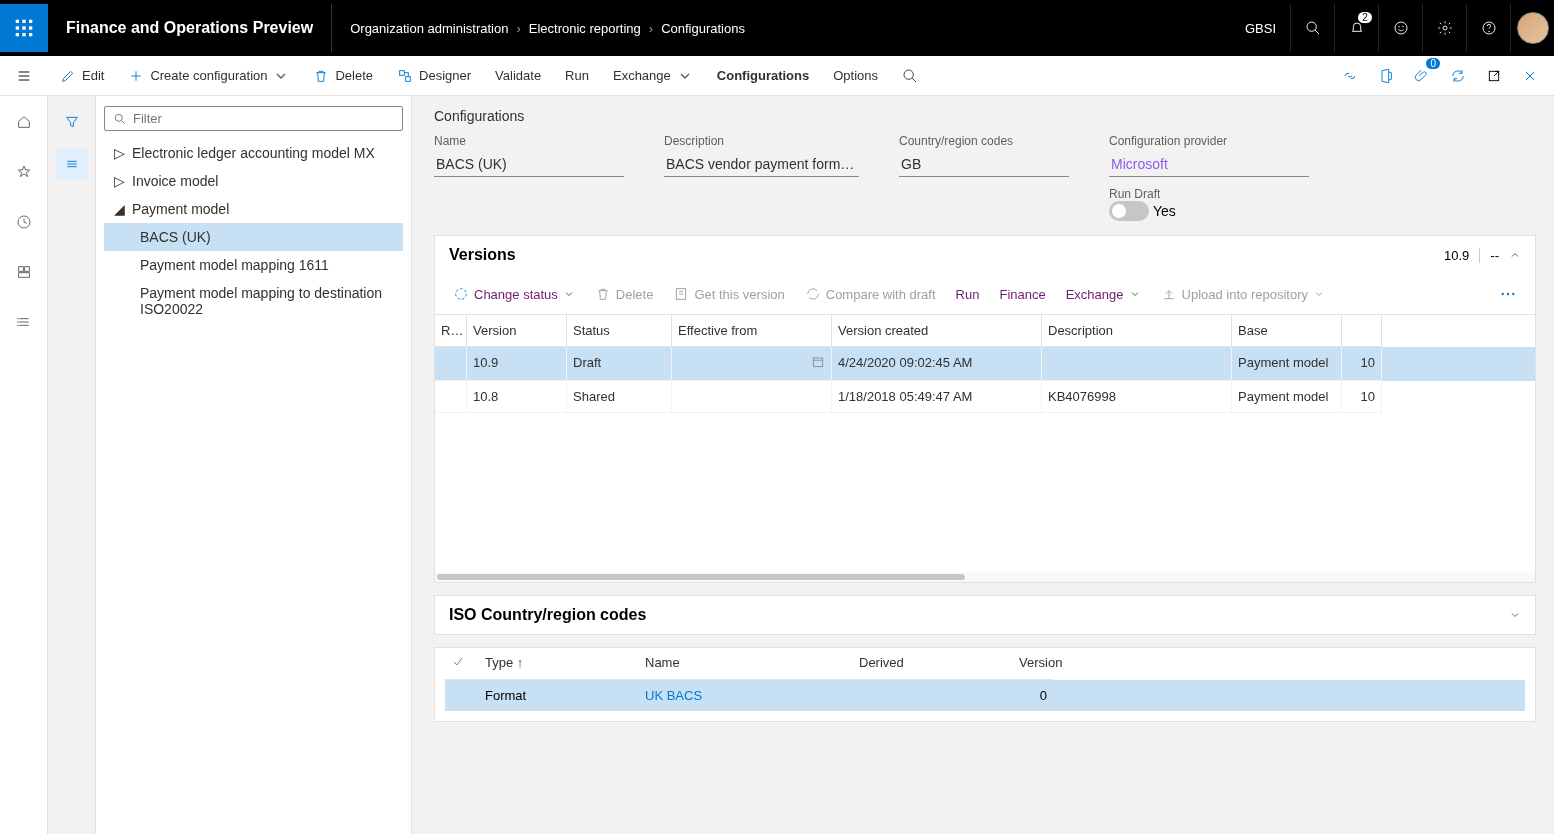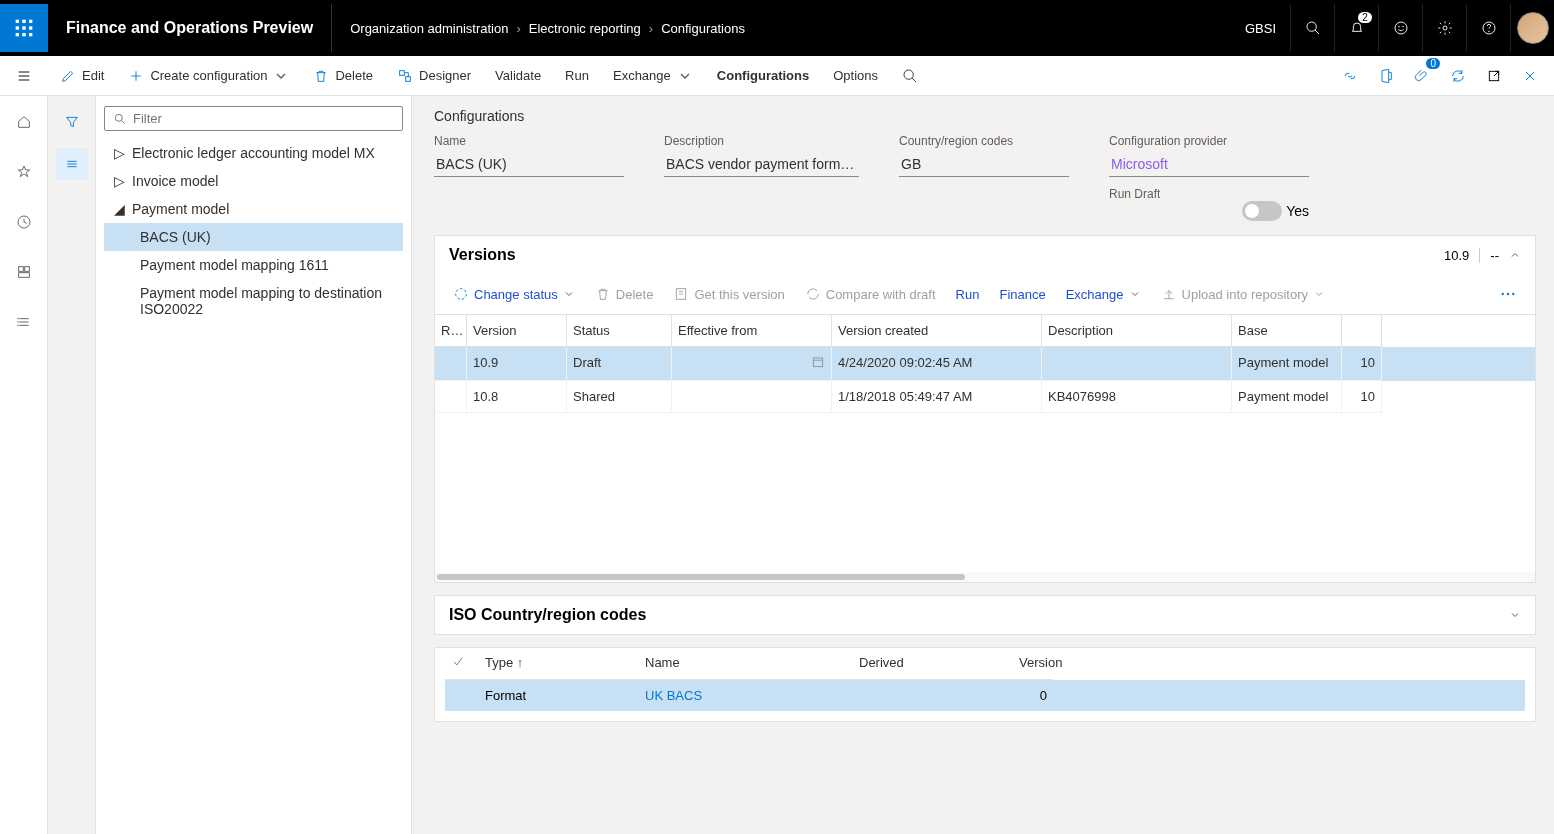--- a/index.html
+++ b/index.html
@@ -51,30 +51,30 @@
 .main { flex: 1; overflow-y: auto; padding: 12px 18px 20px 22px; position: relative; }
 .main::-webkit-scrollbar { width: 14px; }
 .main::-webkit-scrollbar-thumb { background: #c8c6c4; }
 .section-title { font-size: 14px; color: #323130; font-weight: 600; margin-bottom: 10px; }
 .fields-row { display: flex; gap: 40px; margin-bottom: 14px; }
 .field { display: flex; flex-direction: column; }
 .field-label { font-size: 12px; color: #605e5c; margin-bottom: 4px; }
 .field-value { font-size: 14px; color: #323130; border-bottom: 1px solid #8a8886; padding: 4px 2px; min-width: 170px; white-space: nowrap; overflow: hidden; text-overflow: ellipsis; }
 .field-value.link { color: #8b5cf6; border-bottom: 1px solid #8a8886; }
 .toggle-label { font-size: 12px; color: #605e5c; }
-.toggle { display: flex; align-items: center; gap: 4px; justify-content: flex-end; }
+.toggle { display: flex; align-items: center; gap: 4px; }
 .toggle-track { width: 40px; height: 20px; background: #c8c6c4; border-radius: 10px; position: relative; cursor: pointer; }
 .toggle-thumb { width: 14px; height: 14px; background: #fff; border-radius: 50%; position: absolute; top: 3px; left: 3px; }
 
 .panel { background: #fff; border: 1px solid #e1e1e1; margin-bottom: 12px; }
 .panel-header { display: flex; align-items: center; padding: 10px 14px; font-size: 16px; font-weight: 600; cursor: pointer; }
 .panel-header .hspacer { flex: 1; }
 .panel-toolbar { display: flex; align-items: center; padding: 6px 10px; gap: 4px; flex-wrap: wrap; }
 .tool-btn { display: flex; align-items: center; gap: 5px; padding: 5px 8px; font-size: 13px; cursor: pointer; color: #605e5c; }
-.tool-btn.primary { color: #1d4ed8; }
+.tool-btn.primary { color: #701a75; }
 .tool-btn.disabled { color: #a19f9d; }
 .tool-more { margin-left: auto; }
 
 .grid { border-top: 1px solid #e1e1e1; }
 .grid-head, .grid-row { display: grid; grid-template-columns: 32px 100px 105px 160px 210px 190px 110px 40px; font-size: 13px; }
 .grid-head > div { padding: 8px 6px; border-right: 1px solid #e1e1e1; border-bottom: 1px solid #e1e1e1; color: #323130; font-weight: 400; background: #fff; white-space: nowrap; overflow: hidden; text-overflow: ellipsis; }
 .grid-row > div { padding: 8px 6px; border-right: 1px solid #f3f2f1; border-bottom: 1px solid #f3f2f1; color: #323130; white-space: nowrap; overflow: hidden; text-overflow: ellipsis; }
 .grid-row.selected { background: #c7e0f4; }
 .grid-body { height: 225px; overflow: auto; }
 .grid-scroll { height: 10px; background: #faf9f8; position: relative; }

